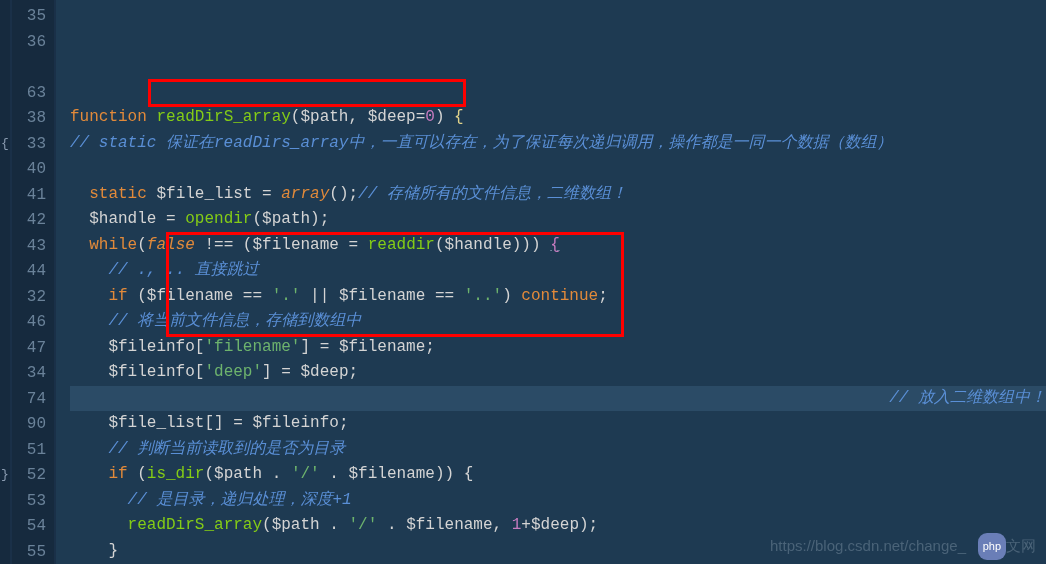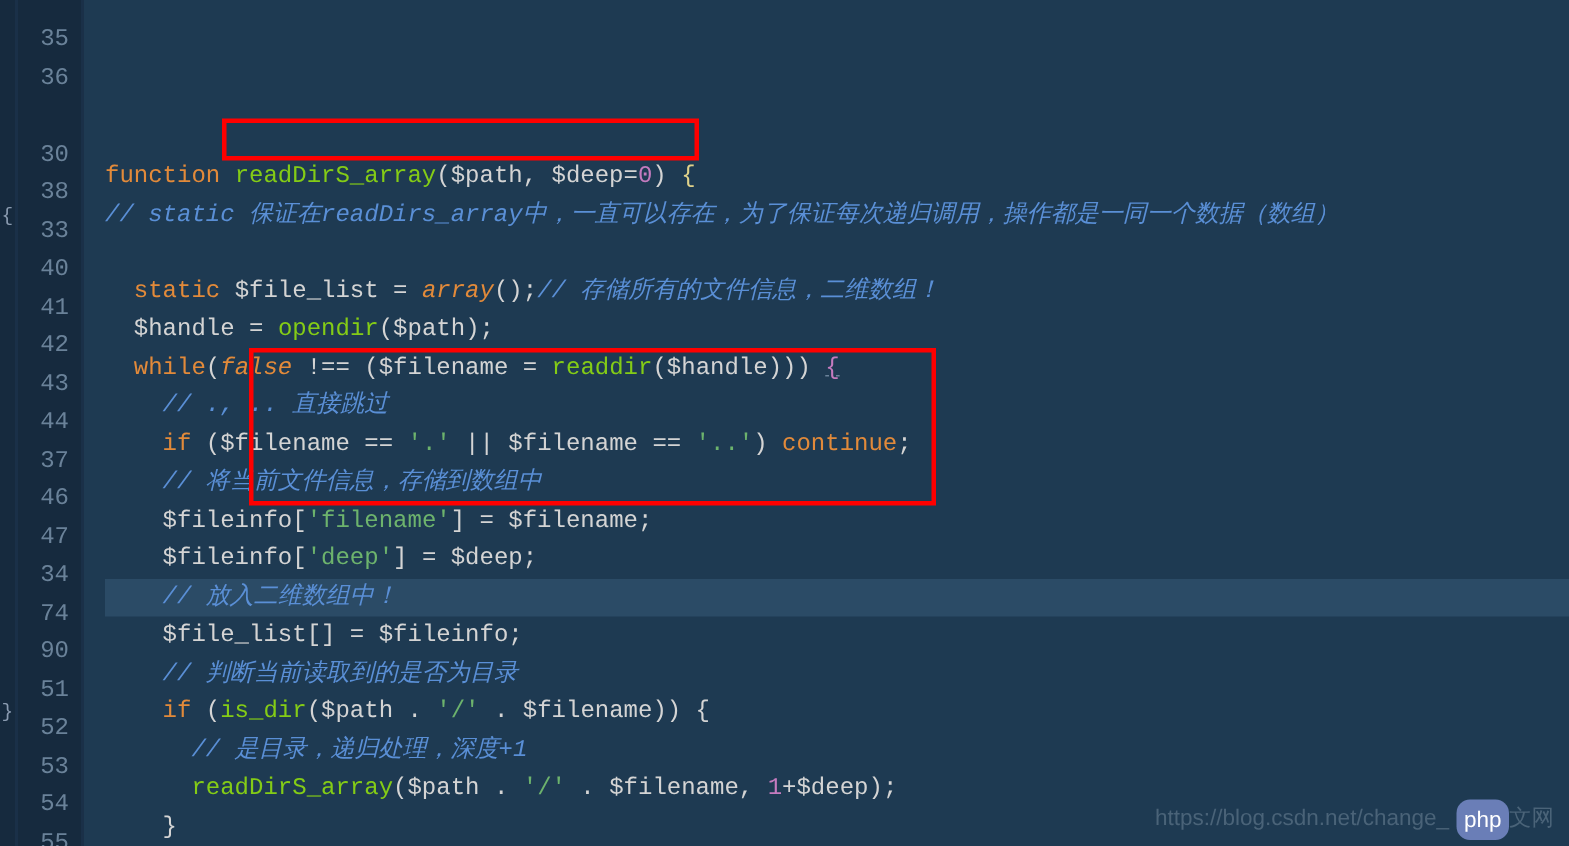--- a/index.html
+++ b/index.html
@@ -30,34 +30,34 @@
     left: 1px;
     color: #8a9bb0;
     font-size: 13px;
   }
   .gutter {
     width: 44px;
     background: #162a3e;
     color: #6a8299;
     text-align: right;
     padding-right: 8px;
-    padding-top: 14px;
+    padding-top: 4px;
     user-select: none;
     border-right: 2px solid #1a3048;
   }
   .gutter div { height: 25.5px; }
   .code {
     flex: 1;
     padding-left: 14px;
     padding-top: 3px;
     white-space: pre;
     position: relative;
   }
   .code-line { height: 25.5px; position: relative; }
-  .hl { background: #2b4b66; display: inline-block; width: 100%; }
+  .hl { background: #2b4b66; display: inline-block; width: 100%; text-align: right; }
   .kw { color: #e28a3a; }
   .kw2 { color: #e28a3a; font-style: italic; }
   .fn { color: #84cc16; }
   .var { color: #d4d4d4; }
   .str { color: #6db36d; }
   .num { color: #c57bbf; }
   .punc { color: #d4d4d4; }
   .op { color: #d4d4d4; }
   .cmt { color: #5a8fd6; font-style: italic; }
   .brace { color: #e0d28a; }
@@ -77,48 +77,48 @@
     font-size: 15px;
     font-family: Arial, sans-serif;
     z-index: 3;
   }
   .php-logo {
     position: absolute;
     bottom: 4px;
     right: 40px;
     background: #6a7eb7;
     color: #fff;
-    font-size: 15px;
+    font-size: 11px;
     padding: 1px 5px;
     border-radius: 9px;
     font-family: Arial, sans-serif;
     z-index: 4;
   }
 </style>
 </head>
 <body>
 
 <div class="editor">
   <div class="fold-col" id="foldcol">
       <div class="fold-brace" style="top: 130.5px;">{</div>
       <div class="fold-brace" style="top: 462px;">}</div>
     </div>
   <div class="gutter" id="gutter">
       <div>35</div>
       <div>36</div>
       <div></div>
-      <div>30</div>
+      <div>63</div>
       <div>38</div>
       <div>33</div>
       <div>40</div>
       <div>41</div>
       <div>42</div>
       <div>43</div>
       <div>44</div>
-      <div>37</div>
+      <div>32</div>
       <div>46</div>
       <div>47</div>
       <div>34</div>
       <div>74</div>
       <div>90</div>
       <div>51</div>
       <div>52</div>
       <div>53</div>
       <div>54</div>
       <div>55</div>

